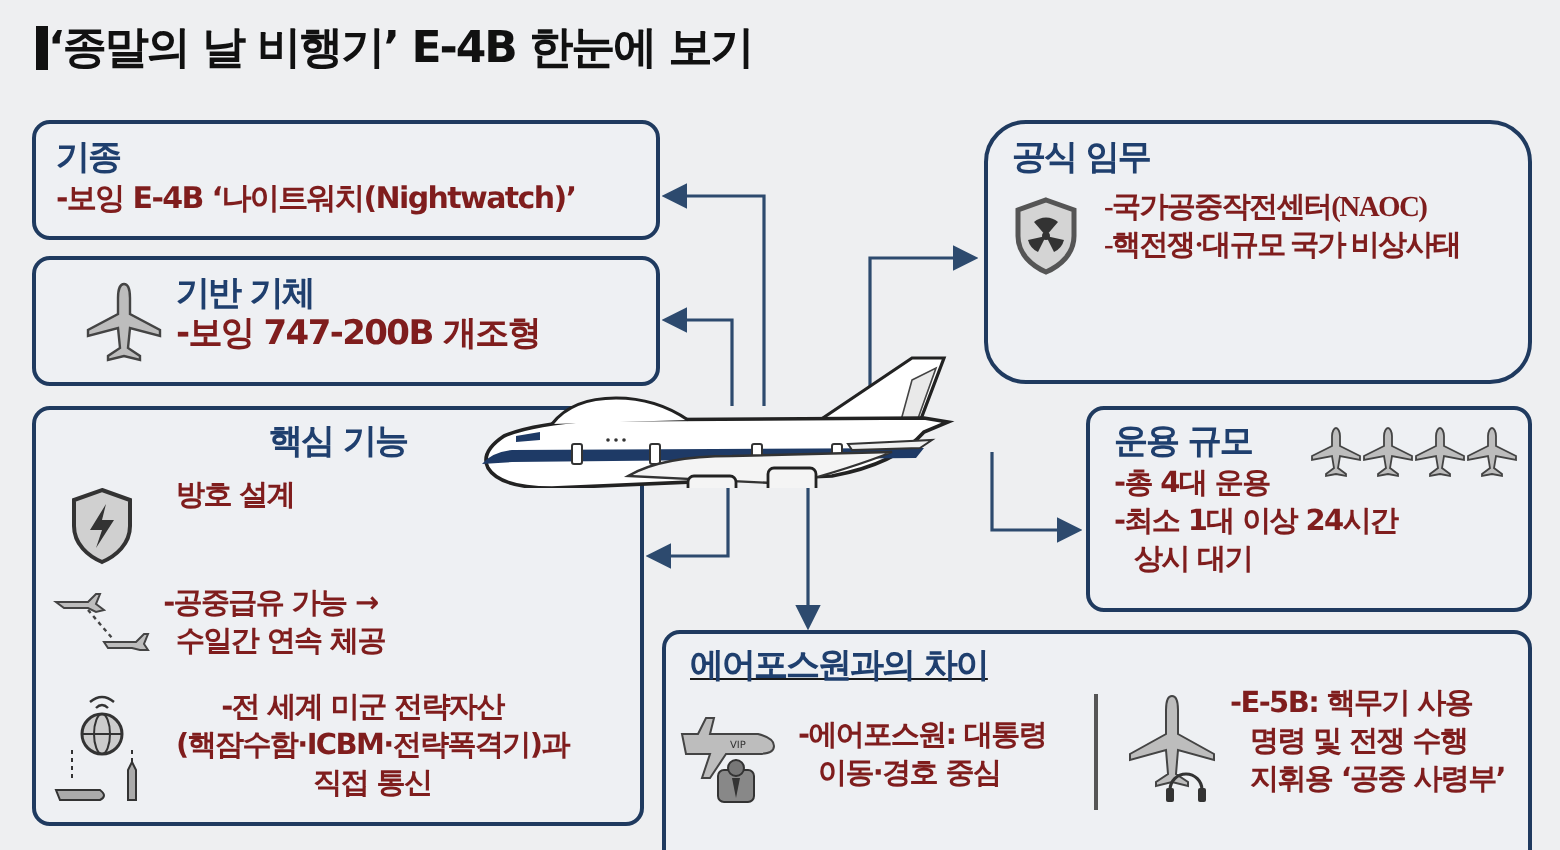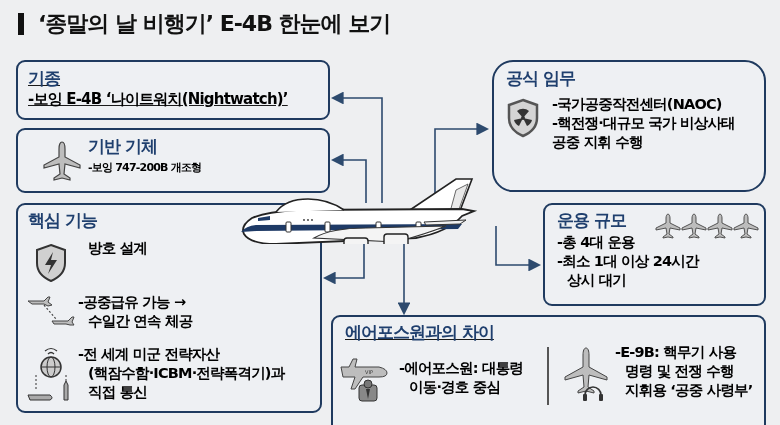--- a/index.html
+++ b/index.html
@@ -7,34 +7,34 @@
   body {
     background: #eeeff1;
     font-family: "DejaVu Sans", "Liberation Sans", sans-serif;
     color: #1a1a1a;
     position: relative;
   }
   .title {
     position: absolute; left: 18px; top: 9px;
     font-size: 22px; font-weight: bold; letter-spacing: -1px;
     color: #111;
-    display: flex; align-items: center; gap: 14px;
+    display: flex; align-items: center; gap: 0;
   }
   .title-bar { width: 6px; height: 22px; background: #111; display: inline-block; }
   .box {
     position: absolute;
     border: 2.5px solid #1f3a5f;
     border-radius: 9px;
     background: #eef0f3;
   }
   .box-title {
     font-weight: bold; color: #1f3f6e; font-size: 17px; letter-spacing: -1px;
   }
   .line {
-    font-weight: bold; font-size: 14.5px; letter-spacing: -0.8px; color: #000000;
+    font-weight: bold; font-size: 14.5px; letter-spacing: -0.8px; color: #7f1d1d;
     line-height: 19px; white-space: nowrap;
   }
   .indent { padding-left: 10px; }
   .icon { position: absolute; }
   .arrows { position: absolute; left: 0; top: 0; }
   .divider { position: absolute; width: 1.5px; background: #555; }
 </style>
 </head>
 <body>
 
@@ -58,34 +58,34 @@
     <polyline points="435,203 435,129 486,129" marker-end="url(#ah)"></polyline>
 
     <polyline points="364,240 364,278 326,278" marker-end="url(#ah)"></polyline>
 
     <polyline points="404,240 404,312" marker-end="url(#ah)"></polyline>
 
     <polyline points="496,226 496,265 538,265" marker-end="url(#ah)"></polyline>
   </g>
 </svg>
 
-<div class="box" style="left:16px; top:60px; width:314px; height:60px; padding:5px 10px;text-decoration:underline;">
+<div class="box" style="left:16px; top:60px; width:314px; height:60px; padding:5px 10px;">
   <div class="box-title">기종</div>
   <div class="line" style="font-size:15px;">-보잉 E-4B ‘나이트워치(Nightwatch)’</div>
 </div>
 
 <div class="box" style="left:16px; top:128px; width:314px; height:65px; padding:5px 4px 5px 70px;">
   <svg class="icon" style="left:24px; top:10px;" width="40" height="45" viewBox="0 0 40 45">
     <path d="M20,2 C22,2 23,5 23,9 L23,17 L38,25 L38,28 L23,24 L22,34 L28,38 L28,40 L20,38 L12,40 L12,38 L18,34 L17,24 L2,28 L2,25 L17,17 L17,9 C17,5 18,2 20,2 Z" fill="#bdbdbd" stroke="#444" stroke-width="1.2"></path>
   </svg>
   <div class="box-title">기반 기체</div>
-  <div class="line" style="font-size:11px;">-보잉 747-200B 개조형</div>
-</div>
-
-<div class="box" style="left:16px; top:203px; width:306px; height:210px; padding:4px 10px;">
+  <div class="line" style="font-size:17px;">-보잉 747-200B 개조형</div>
+</div>
+
+<div class="box" style="left:16px; top:203px; width:306px; height:210px; padding:4px 10px;text-align:center;">
   <div class="box-title">핵심 기능</div>
 
   <svg class="icon" style="left:16px; top:38px;" width="34" height="40" viewBox="0 0 34 40">
     <path d="M17,2 L31,7 L31,20 C31,29 24,35 17,38 C10,35 3,29 3,20 L3,7 Z" fill="#d0d0d0" stroke="#333" stroke-width="2"></path>
     <path d="M19,9 L11,22 L17,22 L14,31 L23,17 L17,17 Z" fill="#333"></path>
   </svg>
   <div style="position:absolute; left:60px; top:34px;">
     <div class="line indent">방호 설계</div>
   </div>
 
@@ -120,24 +120,23 @@
 
 <div class="box" style="left:492px; top:60px; width:274px; height:132px; padding:5px 12px;border-radius:21px;">
   <div class="box-title">공식 임무</div>
   <svg class="icon" style="left:12px; top:36px;" width="34" height="40" viewBox="0 0 34 40">
     <path d="M17,2 L31,7 L31,20 C31,29 24,35 17,38 C10,35 3,29 3,20 L3,7 Z" fill="#d4d4d4" stroke="#555" stroke-width="2.5"></path>
     <circle cx="17" cy="20" r="2" fill="#333"></circle>
     <path d="M17,20 L11,13 A9,9 0 0 1 23,13 Z" fill="#333"></path>
     <path d="M17,20 L8,22 A9,9 0 0 0 13,28 Z" fill="#333"></path>
     <path d="M17,20 L26,22 A9,9 0 0 1 21,28 Z" fill="#333"></path>
   </svg>
-  <div style="position:absolute; left:58px; top:33px;">
+  <div style="position:absolute; left:58px; top:33px;font-family:Liberation Serif, serif;">
     <div class="line">-국가공중작전센터(NAOC)</div>
     <div class="line">-핵전쟁·대규모 국가 비상사태</div>
-    <div class="line">공중 지휘 수행</div>
   </div>
 </div>
 
 <div class="box" style="left:543px; top:203px; width:223px; height:103px; padding:4px 12px;">
   <div class="box-title">운용 규모</div>
   <svg class="icon" style="left:110px; top:8px;" width="104" height="28" viewBox="0 0 104 28">
     <g fill="#bdbdbd" stroke="#444" stroke-width="0.9">
       <path id="pl" d="M13,1 C14,1 15,3 15,5 L15,10 L25,15 L25,17 L15,15 L14,21 L18,24 L18,25 L13,24 L8,25 L8,24 L12,21 L11,15 L1,17 L1,15 L11,10 L11,5 C11,3 12,1 13,1 Z"></path>
       <use href="#pl" x="26"></use>
       <use href="#pl" x="52"></use>
@@ -166,21 +165,21 @@
 
   <div class="divider" style="left:214px; top:30px; height:58px;"></div>
 
   <svg class="icon" style="left:228px; top:28px;" width="50" height="60" viewBox="0 0 50 60">
     <path d="M25,3 C27,3 28,6 28,10 L28,22 L46,32 L46,35 L28,30 L27,42 L33,46 L33,48 L25,46 L17,48 L17,46 L23,42 L22,30 L4,35 L4,32 L22,22 L22,10 C22,6 23,3 25,3 Z" fill="#bdbdbd" stroke="#444" stroke-width="1"></path>
     <path d="M24,50 A8,8 0 0 1 40,50" stroke="#333" stroke-width="1.6" fill="none"></path>
     <rect x="22" y="49" width="4" height="7" rx="1" fill="#333"></rect>
     <rect x="38" y="49" width="4" height="7" rx="1" fill="#333"></rect>
   </svg>
   <div style="position:absolute; left:282px; top:26px;">
-    <div class="line">-E-9B: 핵무기 사용</div>
+    <div class="line">-E-5B: 핵무기 사용</div>
     <div class="line indent">명령 및 전쟁 수행</div>
     <div class="line indent">지휘용 ‘공중 사령부’</div>
   </div>
 </div>
 
 <svg class="icon" style="left:236px; top:154px;" width="300" height="90" viewBox="0 0 300 90">
 
   <path d="M168,60 L220,25 L236,25 L222,62 Z" fill="#fff" stroke="#222" stroke-width="1.6"></path>
   <path d="M220,36 L232,30 L222,58 L214,58 Z" fill="#e9e9e9" stroke="#444" stroke-width="0.8"></path>
 

